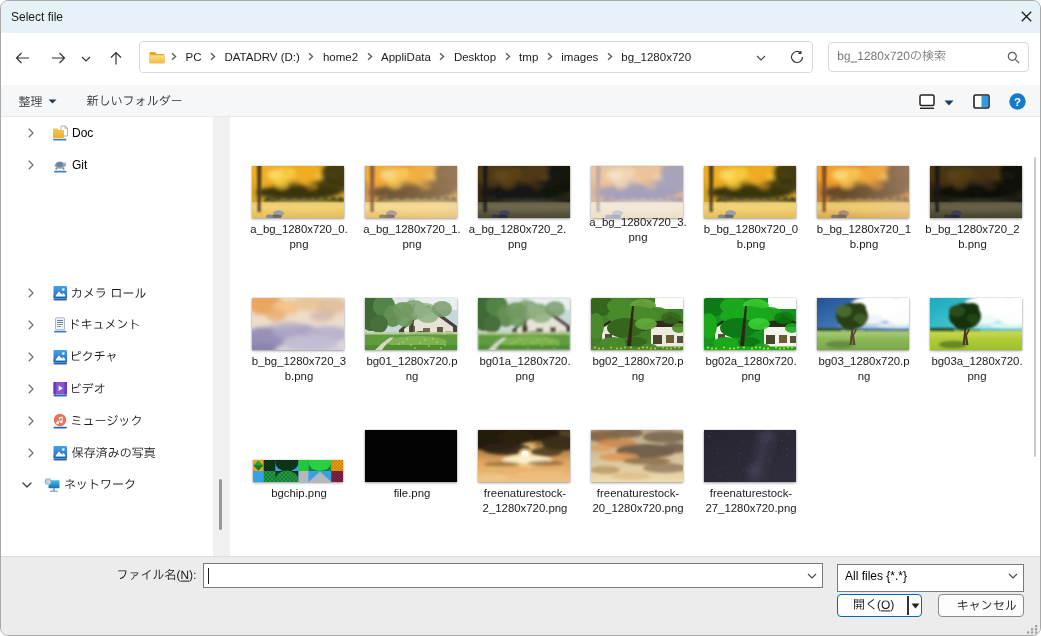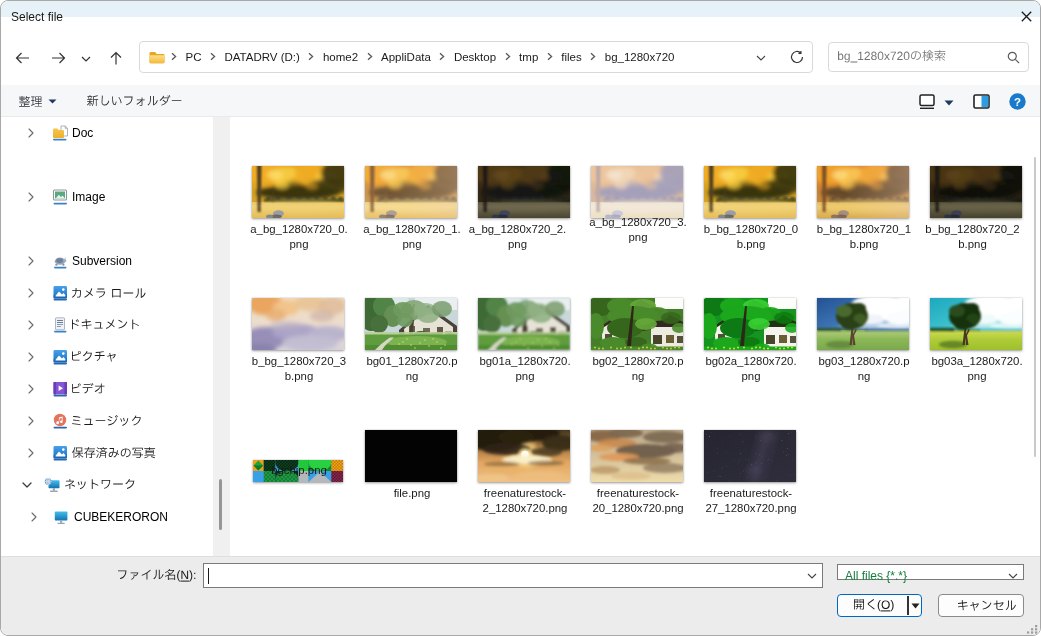--- a/index.html
+++ b/index.html
@@ -1,16 +1,16 @@
 <!DOCTYPE html>
 <html><head><meta charset="utf-8"><style>
 *{margin:0;padding:0;box-sizing:border-box}
 body{width:1041px;height:636px;font-family:"Liberation Sans",sans-serif;background:#fff;position:relative;overflow:hidden}
 #win{position:absolute;left:0;top:0;width:1041px;height:636px;background:#fff;border:1px solid #a8a8a8;border-radius:8px;overflow:hidden}
-.titlebar{position:absolute;left:0;top:0;width:100%;height:16px;background:#e6f1f8}
+.titlebar{position:absolute;left:0;top:0;width:100%;height:32px;background:#e6f1f8}
 .titlebar .t{position:absolute;left:10px;top:9px;font-size:12px;color:#191919}
 .navbar{position:absolute;left:0;top:32px;width:100%;height:52px;background:#fff}
 .crumbbox{position:absolute;left:138px;top:8px;width:674px;height:32px;border:1px solid #d9d9d9;border-radius:4px;background:#fff;display:flex;align-items:center;font-size:11.5px;color:#1b1b1b}
 .crumbbox .it{padding:0 6.5px;white-space:nowrap}
 .searchbox{position:absolute;left:827px;top:9px;width:201px;height:30px;border:1px solid #d9d9d9;border-radius:4px;background:#fff}
 .cmdbar{position:absolute;left:0;top:84px;width:100%;height:32px;background:#f6f7f8;border-bottom:1px solid #e9e9e9}
 .content{position:absolute;left:0;top:116px;width:100%;height:439px;background:#fff}
 .siderow{position:absolute;left:0;height:32px;width:210px}
 .siderow .lab{position:absolute;left:71px;top:0;line-height:32px;font-size:12px;color:#000000;white-space:nowrap}
 .th{position:absolute;box-shadow:0 1px 2.5px rgba(0,0,0,0.38),0 0 1px rgba(0,0,0,0.25)}
@@ -158,21 +158,21 @@
             <path d="M1 1.2 L4.6 4.5 L1 7.8" stroke="#585858" stroke-width="1.3" fill="none"></path>
           </svg></div>
         <span class="it">Desktop</span>
         <div style="margin:0 2px"><svg width="6" height="9" viewBox="0 0 6 9">
             <path d="M1 1.2 L4.6 4.5 L1 7.8" stroke="#585858" stroke-width="1.3" fill="none"></path>
           </svg></div>
         <span class="it">tmp</span>
         <div style="margin:0 2px"><svg width="6" height="9" viewBox="0 0 6 9">
             <path d="M1 1.2 L4.6 4.5 L1 7.8" stroke="#585858" stroke-width="1.3" fill="none"></path>
           </svg></div>
-        <span class="it">files</span>
+        <span class="it">images</span>
         <div style="margin:0 2px"><svg width="6" height="9" viewBox="0 0 6 9">
             <path d="M1 1.2 L4.6 4.5 L1 7.8" stroke="#585858" stroke-width="1.3" fill="none"></path>
           </svg></div>
         <span class="it">bg_1280x720</span>
       </div>
       <div style="position:absolute;left:755px;top:21.5px">
         <svg width="10" height="7" viewBox="0 0 10 7" style="display:block;">
           <path d="M1 1 L5 5 L9 1" stroke="#444" stroke-width="1.1" fill="none"></path>
         </svg>
       </div>
@@ -249,54 +249,38 @@
         <div style="position:absolute;left:51px;top:8px">
           <svg width="16" height="16" viewBox="0 0 16 16" style="display:block;">
             <path d="M9 1 h4.2 l2.3 2.3 V11 H9 Z" fill="#fff" stroke="#9aa0a6" stroke-width="0.8"></path>
             <path d="M13.2 1 v2.3 h2.3" fill="none" stroke="#9aa0a6" stroke-width="0.8"></path>
             <path d="M1 4.5 a1 1 0 0 1 1-1 h3.4 l1.2 1.4 h4.4 a1 1 0 0 1 1 1 V12 a1 1 0 0 1 -1 1 H2 a1 1 0 0 1 -1-1 Z" fill="url(#fold)"></path>
             <rect x="1" y="13.8" width="13.5" height="1.6" rx="0.8" fill="#3b82c4"></rect>
           </svg>
         </div>
         <span class="lab" style="left:71px">Doc</span>
       </div>
-      <div class="siderow" style="top:64px">
-        <div style="position:absolute;left:27px;top:11px">
-          <svg width="6" height="10" viewBox="0 0 6 10" style="display:block;">
-            <path d="M1 1 L5 5 L1 9" stroke="#6b6b6b" stroke-width="1.1" fill="none" stroke-linecap="round" stroke-linejoin="round"></path>
-          </svg>
-        </div>
-        <div style="position:absolute;left:51px;top:8px">
-          <svg width="16" height="16" viewBox="0 0 16 16" style="display:block;">
-            <rect x="1.5" y="1" width="13" height="10" rx="1" fill="#fff" stroke="#8d96a0" stroke-width="1.1"></rect>
-            <rect x="3" y="2.5" width="10" height="7" fill="#5aa87e"></rect>
-            <path d="M3.6 9.5 L6.8 5.8 L9 8 L10.6 6.4 L13 9.5 Z" fill="#e8f0ea"></path>
-            <rect x="1.5" y="13.8" width="13.5" height="1.6" rx="0.8" fill="#3b82c4"></rect>
-          </svg>
-        </div>
-        <span class="lab" style="left:71px">Image</span>
-      </div>
-      <div class="siderow" style="top:128px">
+      <div class="siderow" style="top:32px">
         <div style="position:absolute;left:27px;top:11px">
           <svg width="6" height="10" viewBox="0 0 6 10" style="display:block;">
             <path d="M1 1 L5 5 L1 9" stroke="#6b6b6b" stroke-width="1.1" fill="none" stroke-linecap="round" stroke-linejoin="round"></path>
           </svg>
         </div>
         <div style="position:absolute;left:51px;top:8px">
           <svg width="16" height="16" viewBox="0 0 16 16" style="display:block;">
             <ellipse cx="8" cy="8.2" rx="5.2" ry="3.6" fill="#93a3b5"></ellipse>
             <ellipse cx="7.6" cy="7.6" rx="3.4" ry="2.4" fill="#6f8198"></ellipse>
             <circle cx="12.8" cy="7.4" r="1.5" fill="#9eaebe"></circle>
             <circle cx="13.3" cy="5.2" r="0.8" fill="#c8d2dc"></circle>
             <rect x="3.4" y="11" width="2" height="1.6" fill="#7f8fa1"></rect>
             <rect x="10.4" y="11" width="2" height="1.6" fill="#7f8fa1"></rect>
             <rect x="2" y="13.8" width="12.5" height="1.6" rx="0.8" fill="#3b82c4"></rect>
           </svg>
         </div>
-        <span class="lab" style="left:71px">Subversion</span>
+        <span class="lab" style="left:71px">Git</span>
       </div>
       <div class="siderow" style="top:160px">
         <div style="position:absolute;left:27px;top:11px">
           <svg width="6" height="10" viewBox="0 0 6 10" style="display:block;">
             <path d="M1 1 L5 5 L1 9" stroke="#6b6b6b" stroke-width="1.1" fill="none" stroke-linecap="round" stroke-linejoin="round"></path>
           </svg>
         </div>
         <div style="position:absolute;left:51px;top:8px">
           <svg width="16" height="16" viewBox="0 0 16 16" style="display:block;">
             <rect x="1.5" y="1" width="13.5" height="12.5" rx="1.4" fill="url(#pic)"></rect>
@@ -444,35 +428,20 @@
             <ellipse cx="4.2" cy="4.6" rx="1.7" ry="3.3" stroke="#dce8f4" stroke-width="0.7" fill="none"></ellipse>
           </svg>
         </div>
         <div style="position:absolute;left:64px;top:10.0px">
           <svg width="71" height="12" viewBox="0 0 71 12" style="display:block">
             <g fill="#1b1b1b" transform="translate(-1.0,9.6)">
               <path d="M9.9 -7.1Q8.8 -5.4 6.3 -4.0V0.5H5.5V-3.6Q3.6 -2.7 1.3 -2.1L1.0 -2.9Q3.6 -3.5 5.7 -4.6Q7.8 -5.7 8.9 -7.1H1.9V-7.9H5.5V-9.6H6.3V-7.9H9.9ZM7.7 -4.0Q9.5 -3.5 11.1 -2.7L10.8 -1.9Q9.1 -2.7 7.4 -3.3Z M17.4 -4.0Q17.2 -5.4 16.6 -7.2L17.4 -7.4Q18.0 -5.4 18.3 -4.2ZM15.8 -0.1Q17.5 -0.8 18.5 -1.7Q19.5 -2.7 20.1 -3.9Q20.6 -5.2 20.8 -7.0L21.7 -6.9Q21.5 -5.0 20.9 -3.6Q20.3 -2.2 19.2 -1.1Q18.0 -0.1 16.2 0.7ZM14.8 -3.4Q14.4 -5.1 13.7 -6.6L14.6 -6.8Q15.2 -5.2 15.6 -3.6Z M34.0 -2.9Q31.3 -4.3 28.7 -5.2V0.4H27.8V-9.4H28.7V-6.1Q31.6 -5.1 34.4 -3.6Z M37.7 -8.6H46.2Q46.2 -6.2 45.6 -4.5Q45.0 -2.7 43.7 -1.6Q42.5 -0.5 40.4 0.2L40.0 -0.7Q41.8 -1.2 43.0 -2.2Q44.1 -3.1 44.7 -4.5Q45.2 -5.8 45.3 -7.8H38.6V-4.7H37.7Z M58.8 -4.1H49.2V-5.0H58.8Z M70.3 -7.9Q70.1 -4.8 68.2 -2.7Q66.4 -0.6 63.3 0.3L62.9 -0.5Q65.7 -1.3 67.3 -3.0Q68.9 -4.7 69.3 -7.1H64.7Q64.2 -6.3 63.5 -5.7Q62.9 -5.0 62.0 -4.3L61.4 -5.0Q62.7 -5.9 63.6 -7.1Q64.5 -8.2 65.1 -9.6L65.9 -9.4Q65.6 -8.5 65.2 -7.9Z"></path>
             </g>
           </svg>
         </div>
-      </div>
-      <div class="siderow" style="top:384px">
-        <div style="position:absolute;left:30px;top:11px">
-          <svg width="6" height="10" viewBox="0 0 6 10" style="display:block;">
-            <path d="M1 1 L5 5 L1 9" stroke="#6b6b6b" stroke-width="1.1" fill="none" stroke-linecap="round" stroke-linejoin="round"></path>
-          </svg>
-        </div>
-        <div style="position:absolute;left:52px;top:8px">
-          <svg width="16" height="16" viewBox="0 0 16 16" style="display:block;">
-            <rect x="1.8" y="2.4" width="12.6" height="9.2" rx="0.8" fill="url(#mon)"></rect>
-            <rect x="7" y="11.6" width="2.2" height="2.2" fill="#9aa5ad"></rect>
-            <rect x="4.4" y="13.8" width="7.4" height="1.3" rx="0.6" fill="#9aa5ad"></rect>
-          </svg>
-        </div>
-        <span class="lab" style="left:73px">CUBEKERORON</span>
       </div>
       <div style="position:absolute;left:212px;top:0;width:17px;height:439px;background:#f0f0f0"></div>
       <div style="position:absolute;left:218px;top:362px;width:3px;height:51px;background:#969696;border-radius:1.5px"></div>
       <div style="position:absolute;left:1033px;top:40px;width:2px;height:300px;background:#c9c9c9;border-radius:1.5px"></div>
     </div>
     <div class="th" style="left:251px;top:165px;width:92px;height:52px;"><svg width="92" height="52" viewBox="0 0 92 52">
         <linearGradient id="a0sky" x1="0" y1="0" x2="0" y2="1">
           <stop offset="0" stop-color="#e2a21c"></stop>
           <stop offset="1" stop-color="#d4a42a"></stop>
         </linearGradient>
@@ -1100,21 +1069,21 @@
         <rect x="78.3" y="0" width="11.7" height="11" fill="url(#pcho)"></rect>
         <rect x="0" y="11" width="10.7" height="11" fill="#38a0e8"></rect>
         <rect x="10.7" y="11" width="11.6" height="11" fill="url(#pdg)"></rect>
         <rect x="22.3" y="11" width="23.2" height="11" fill="#0c2e18"></rect>
         <path d="M22.3 22 L45.5 22 L45.5 20 A 11.6 9.5 0 0 0 22.3 20 Z" fill="url(#pdg)"></path>
         <rect x="45.5" y="11" width="10.1" height="11" fill="#b4b8ba"></rect>
         <rect x="55.6" y="11" width="22.7" height="11" fill="#38a0e8"></rect>
         <path d="M55.6 22 L67 11.5 L78.3 22 Z" fill="#b4b8ba"></path>
         <rect x="78.3" y="11" width="11.7" height="11" fill="url(#pchm)"></rect>
       </svg></div>
-    <div class="lbl" style="left:241.5px;top:462px">bgchip.png</div>
+    <div class="lbl" style="left:241.5px;top:485px">bgchip.png</div>
     <div class="th" style="left:364px;top:429px;width:92px;height:52px;"><svg width="92" height="52" viewBox="0 0 92 52">
         <rect width="92" height="52" fill="#030303"></rect>
       </svg></div>
     <div class="lbl" style="left:354.5px;top:485px">file.png</div>
     <div class="th" style="left:477px;top:429px;width:92px;height:52px;"><svg width="92" height="52" viewBox="0 0 92 52">
         <rect width="92" height="52" fill="url(#ss2)"></rect>
         <circle cx="47" cy="25" r="14" fill="#f6cf82" opacity="0.8" filter="url(#b2)"></circle>
         <g opacity="0.35" stroke="#e8b868" stroke-width="1.6" filter="url(#b1)">
           <path d="M47 25 L20 6"></path>
           <path d="M47 25 L34 2"></path>
@@ -1250,21 +1219,21 @@
         </g>
       </svg>
     </div>
     <div style="position:absolute;left:202px;top:562px;width:620px;height:25px;background:#fff;border:1px solid #7a7a7a"></div>
     <div style="position:absolute;left:207px;top:567px;width:1px;height:16px;background:#1b1b1b"></div>
     <div style="position:absolute;left:806px;top:572px">
       <svg width="10" height="7" viewBox="0 0 10 7" style="display:block;">
         <path d="M1 1 L5 5 L9 1" stroke="#444" stroke-width="1.1" fill="none"></path>
       </svg>
     </div>
-    <div style="position:absolute;left:836px;top:563px;width:187px;height:16px;background:#fff;border:1px solid #7a7a7a;font-size:12px;color:#15803d;line-height:22px;padding-left:7px">All files {*.*}</div>
+    <div style="position:absolute;left:836px;top:563px;width:187px;height:28px;background:#fff;border:1px solid #7a7a7a;font-size:12px;color:#000000;line-height:22px;padding-left:7px">All files {*.*}</div>
     <div style="position:absolute;left:1007px;top:572px">
       <svg width="10" height="7" viewBox="0 0 10 7" style="display:block;">
         <path d="M1 1 L5 5 L9 1" stroke="#444" stroke-width="1.1" fill="none"></path>
       </svg>
     </div>
     <div style="position:absolute;left:836px;top:593px;width:85px;height:23px;background:#fdfdfd;border:1px solid #0067c0;border-radius:4px"></div>
     <div style="position:absolute;left:853px;top:597.5px">
       <svg width="41" height="14" viewBox="0 0 41 14" style="display:block">
         <g fill="#1b1b1b" transform="translate(-1.0,9.8)">
           <path d="M1.0 -9.6H5.3V-5.8H1.8V0.8H1.0ZM6.5 -9.6H11.0V-0.1Q11.0 0.3 10.8 0.5Q10.6 0.6 10.2 0.6H8.6L8.5 -0.0H10.2V-5.8H6.5ZM1.8 -8.0H4.6V-9.0H1.8ZM7.2 -8.0H10.2V-9.0H7.2ZM1.8 -6.4H4.6V-7.4H1.8ZM7.2 -6.4H10.2V-7.4H7.2ZM9.2 -2.1H7.6V0.6H6.9V-2.1H5.0Q4.8 -1.2 4.5 -0.5Q4.1 0.1 3.4 0.7L2.9 0.2Q3.5 -0.3 3.8 -0.8Q4.2 -1.4 4.3 -2.1H2.5V-2.7H4.3V-3.0V-4.3H2.9V-4.9H9.0V-4.3H7.6V-2.7H9.2ZM5.0 -2.7H6.9V-4.3H5.0V-3.1Z M15.5 -3.8Q15.1 -4.1 14.9 -4.3Q14.7 -4.6 14.7 -4.9Q14.7 -5.5 15.3 -6.0L20.5 -9.8L21.1 -9.1L16.0 -5.4Q15.9 -5.3 15.8 -5.1Q15.7 -5.0 15.7 -4.9Q15.7 -4.8 15.8 -4.7Q15.9 -4.5 16.1 -4.4L21.7 -0.1L21.1 0.6Z M24.7 -3.1Q24.7 -4.8 25.3 -6.2Q25.8 -7.5 26.9 -8.7H27.9Q26.8 -7.5 26.3 -6.1Q25.8 -4.7 25.8 -3.1Q25.8 -1.5 26.3 -0.1Q26.8 1.2 27.9 2.5H26.9Q25.8 1.3 25.3 -0.1Q24.7 -1.4 24.7 -3.1Z M36.8 -4.2Q36.8 -2.9 36.3 -1.9Q35.8 -0.9 34.8 -0.4Q33.9 0.1 32.7 0.1Q31.4 0.1 30.5 -0.4Q29.5 -0.9 29.1 -1.9Q28.6 -2.9 28.6 -4.2Q28.6 -6.1 29.6 -7.3Q30.7 -8.4 32.7 -8.4Q33.9 -8.4 34.9 -7.9Q35.8 -7.4 36.3 -6.4Q36.8 -5.5 36.8 -4.2ZM35.6 -4.2Q35.6 -5.7 34.8 -6.6Q34.1 -7.5 32.7 -7.5Q31.2 -7.5 30.5 -6.6Q29.7 -5.7 29.7 -4.2Q29.7 -2.6 30.5 -1.7Q31.3 -0.8 32.7 -0.8Q34.1 -0.8 34.8 -1.7Q35.6 -2.6 35.6 -4.2Z M40.6 -3.1Q40.6 -1.4 40.1 -0.1Q39.5 1.3 38.4 2.5H37.4Q38.5 1.3 39.0 -0.1Q39.5 -1.5 39.5 -3.1Q39.5 -4.7 39.0 -6.1Q38.5 -7.5 37.4 -8.7H38.4Q39.5 -7.5 40.1 -6.1Q40.6 -4.8 40.6 -3.1Z"></path>

